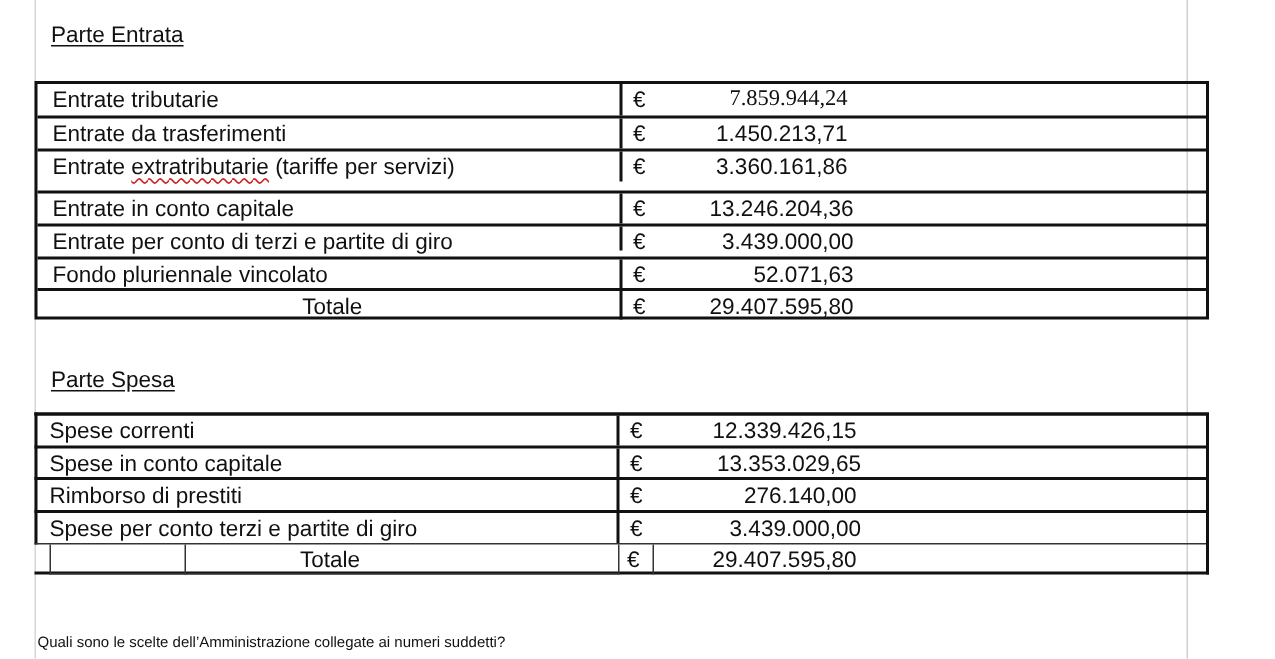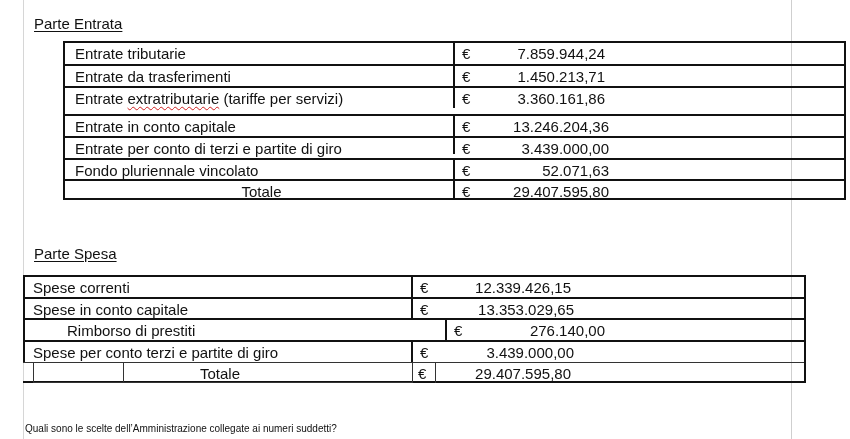--- a/index.html
+++ b/index.html
@@ -22,40 +22,40 @@
     border-right: 2px solid #111; box-sizing: border-box;
     font-size: 15px; padding-left: 10px; line-height: 21px;
   }
   .cell-label.total { text-align: center; padding-right: 5px; }
   .cell-value {
     position: absolute; left: 390px; top: 0; bottom: 0; right: 0;
     font-size: 15px; line-height: 21px;
   }
   .euro { position: absolute; left: 7px; }
   .amt { position: absolute; right: 558px; text-align: right; white-space: nowrap; }
-  .t1 { top: 41px; height: 159px; border: 2px solid #111; box-sizing: border-box; margin-left: 40px; }
+  .t1 { top: 54px; height: 159px; border: 2px solid #111; box-sizing: border-box; }
   .t2 { top: 275px; height: 108px; border: 2px solid #111; border-left: none; box-sizing: border-box; }
   .hline { position: absolute; left: 0; width: 100%; height: 2px; background: #111; }
   .spell { text-decoration: underline wavy #d02020; text-decoration-thickness: 1px; text-underline-offset: 2px; }
   .question { position: absolute; left: 25px; top: 423px; font-size: 10px; white-space: nowrap; }
 </style>
 </head>
 <body>
 
 <div class="margin-line-left"></div>
 <div class="margin-line-right"></div>
 
 <div class="heading" style="left:34px; top:15px;">Parte Entrata</div>
 
 <div class="tbl t1">
   <div class="row" style="top:0; height:21px;">
     <div class="cell-label">Entrate tributarie</div>
     <div class="cell-value">
       <span class="euro">€</span>
-      <span class="amt" style="left:0; right:auto; width:150px;">7.859.944,24</span>
+      <span class="amt" style="left:0; right:auto; width:150px;font-family:Liberation Serif, serif;">7.859.944,24</span>
     </div>
   </div>
   <div class="hline" style="top:21px;"></div>
 
   <div class="row" style="top:23px; height:20px;">
     <div class="cell-label">Entrate da trasferimenti</div>
     <div class="cell-value">
       <span class="euro">€</span>
       <span class="amt" style="left:0; right:auto; width:150px;">1.450.213,71</span>
     </div>
@@ -125,21 +125,21 @@
 
   <div class="row" style="top:22px; height:19px;">
     <div class="cell-label">Spese in conto capitale</div>
     <div class="cell-value">
       <span class="euro">€</span>
       <span class="amt" style="left:0; right:auto; width:161px;">13.353.029,65</span>
     </div>
   </div>
   <div class="hline" style="top:41px;"></div>
 
-  <div class="row" style="top:43px; height:20px;margin-left:34px;">
+  <div class="row" style="top:43px; height:20px;">
     <div class="cell-label">Rimborso di prestiti</div>
     <div class="cell-value">
       <span class="euro">€</span>
       <span class="amt" style="left:0; right:auto; width:158px;">276.140,00</span>
     </div>
   </div>
   <div class="hline" style="top:63px;"></div>
 
   <div class="row" style="top:65px; height:20px;">
     <div class="cell-label">Spese per conto terzi e partite di giro</div>

